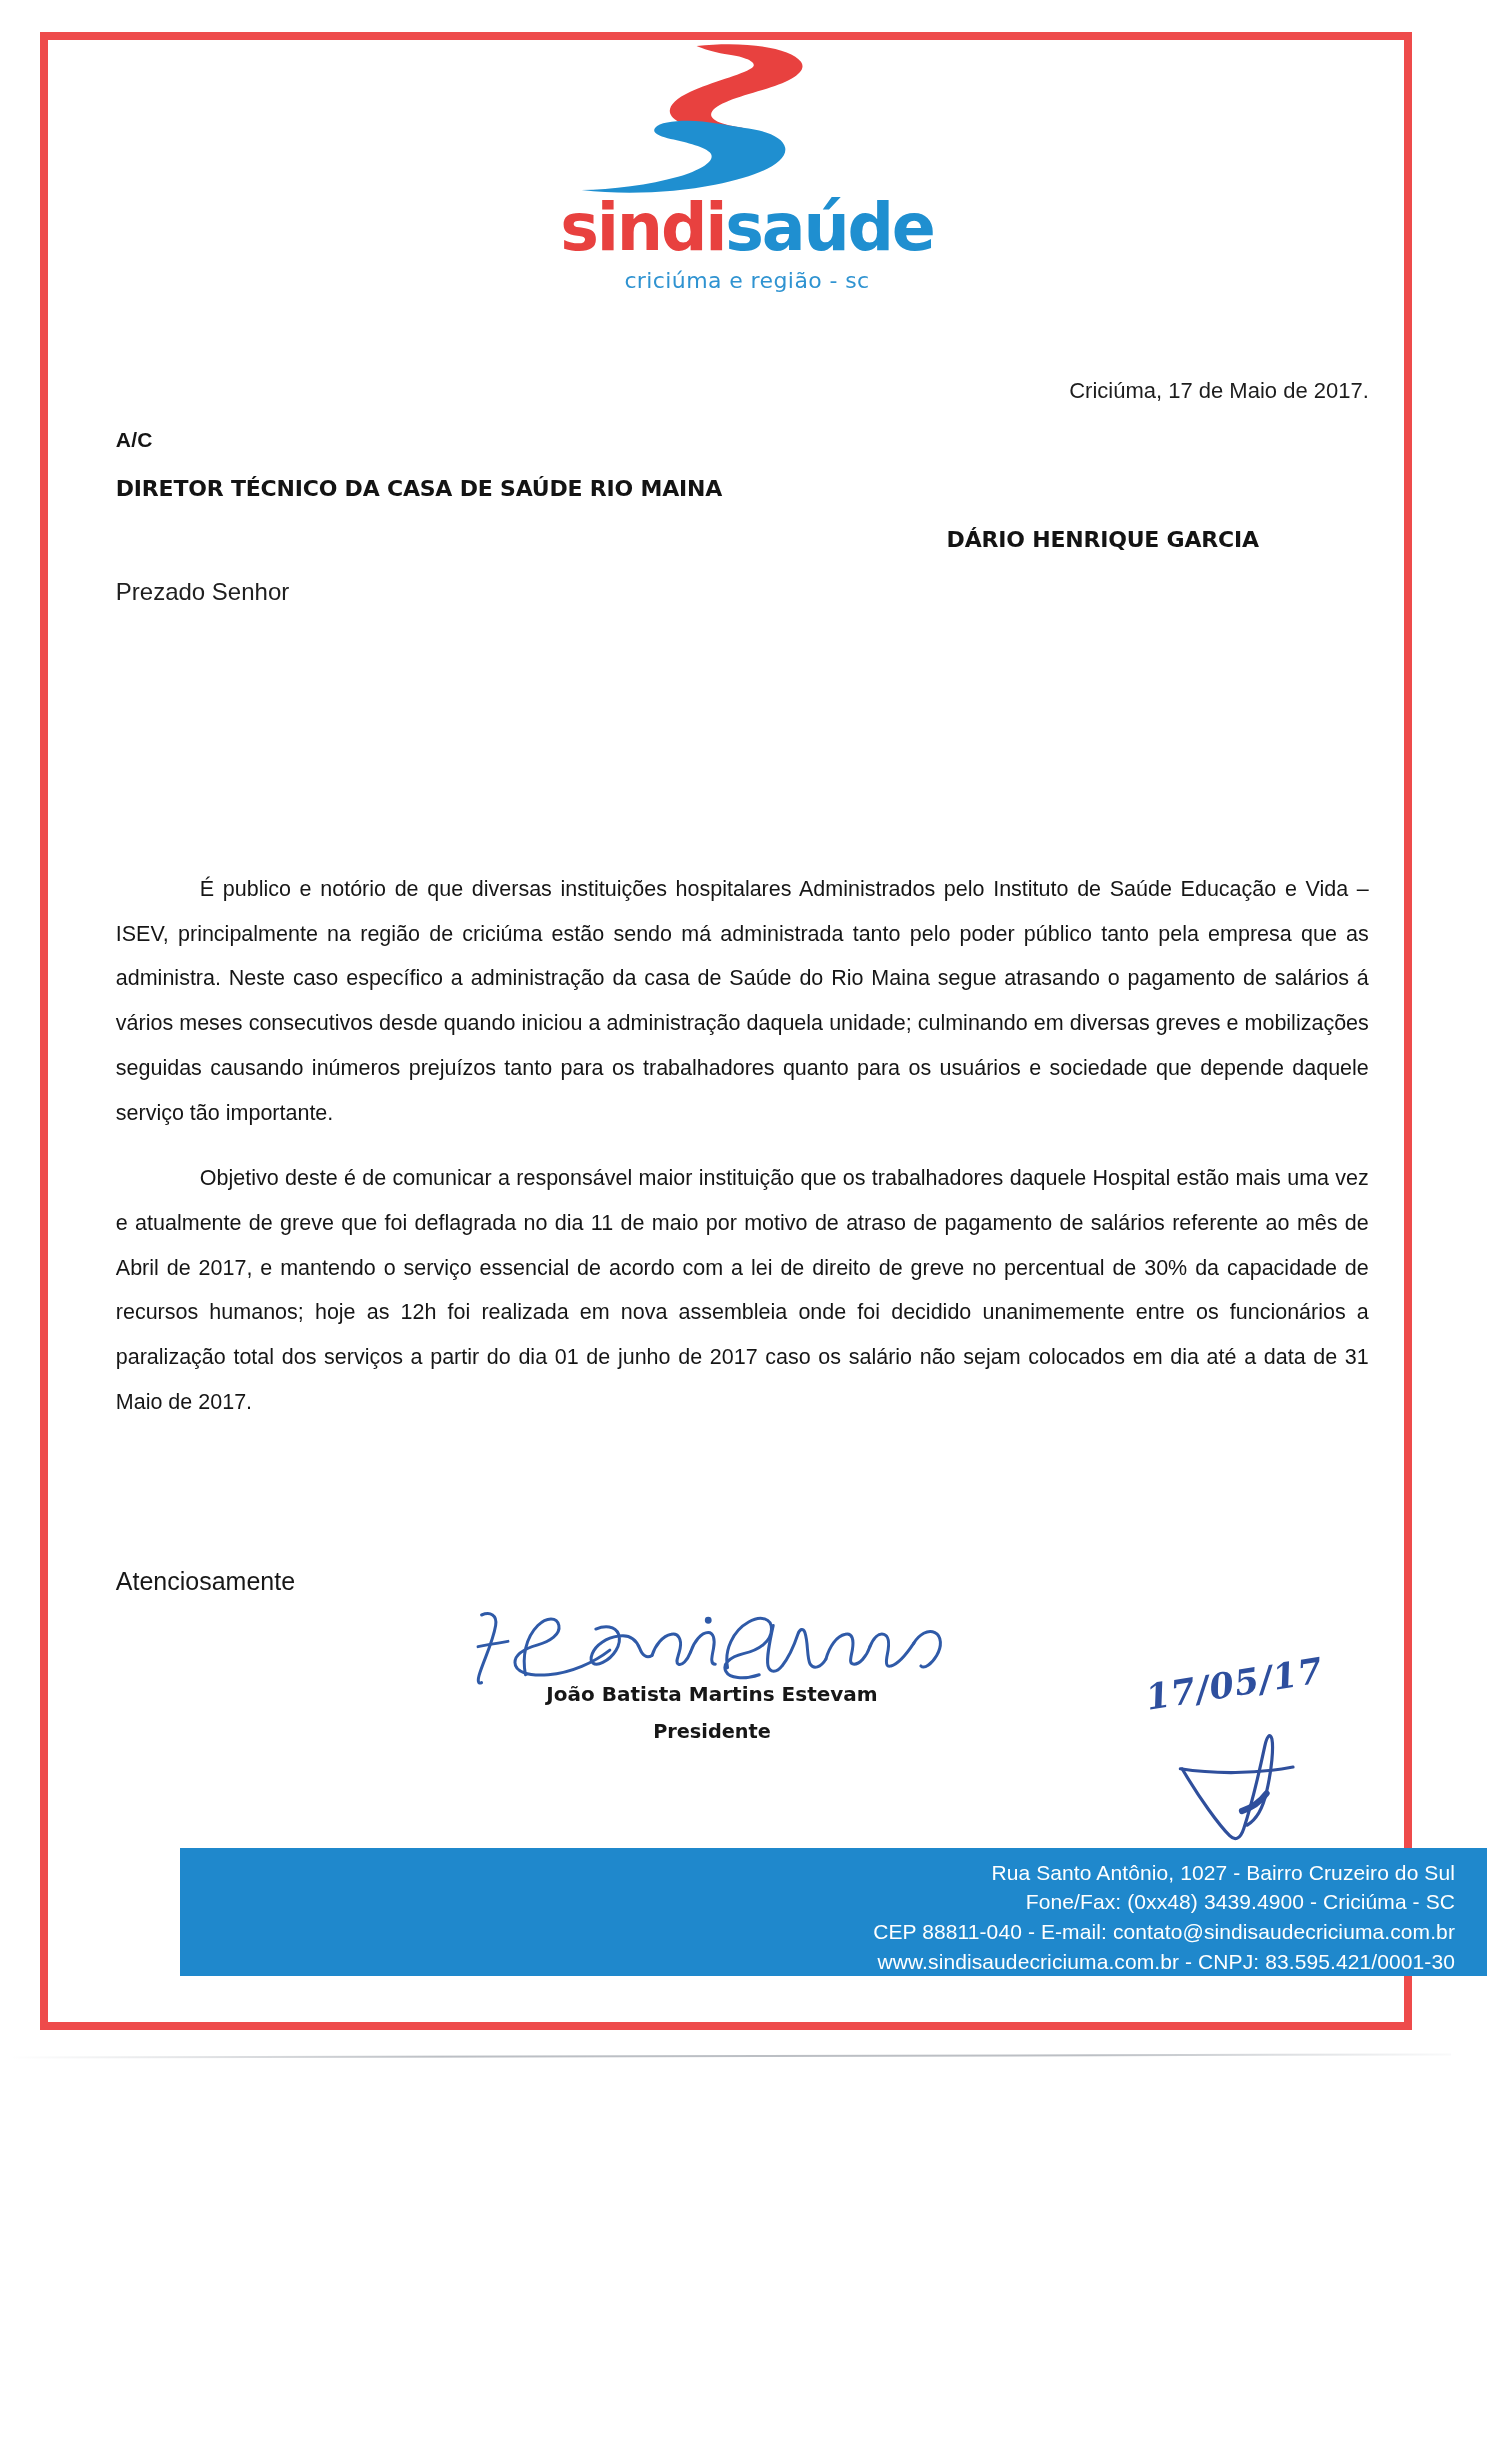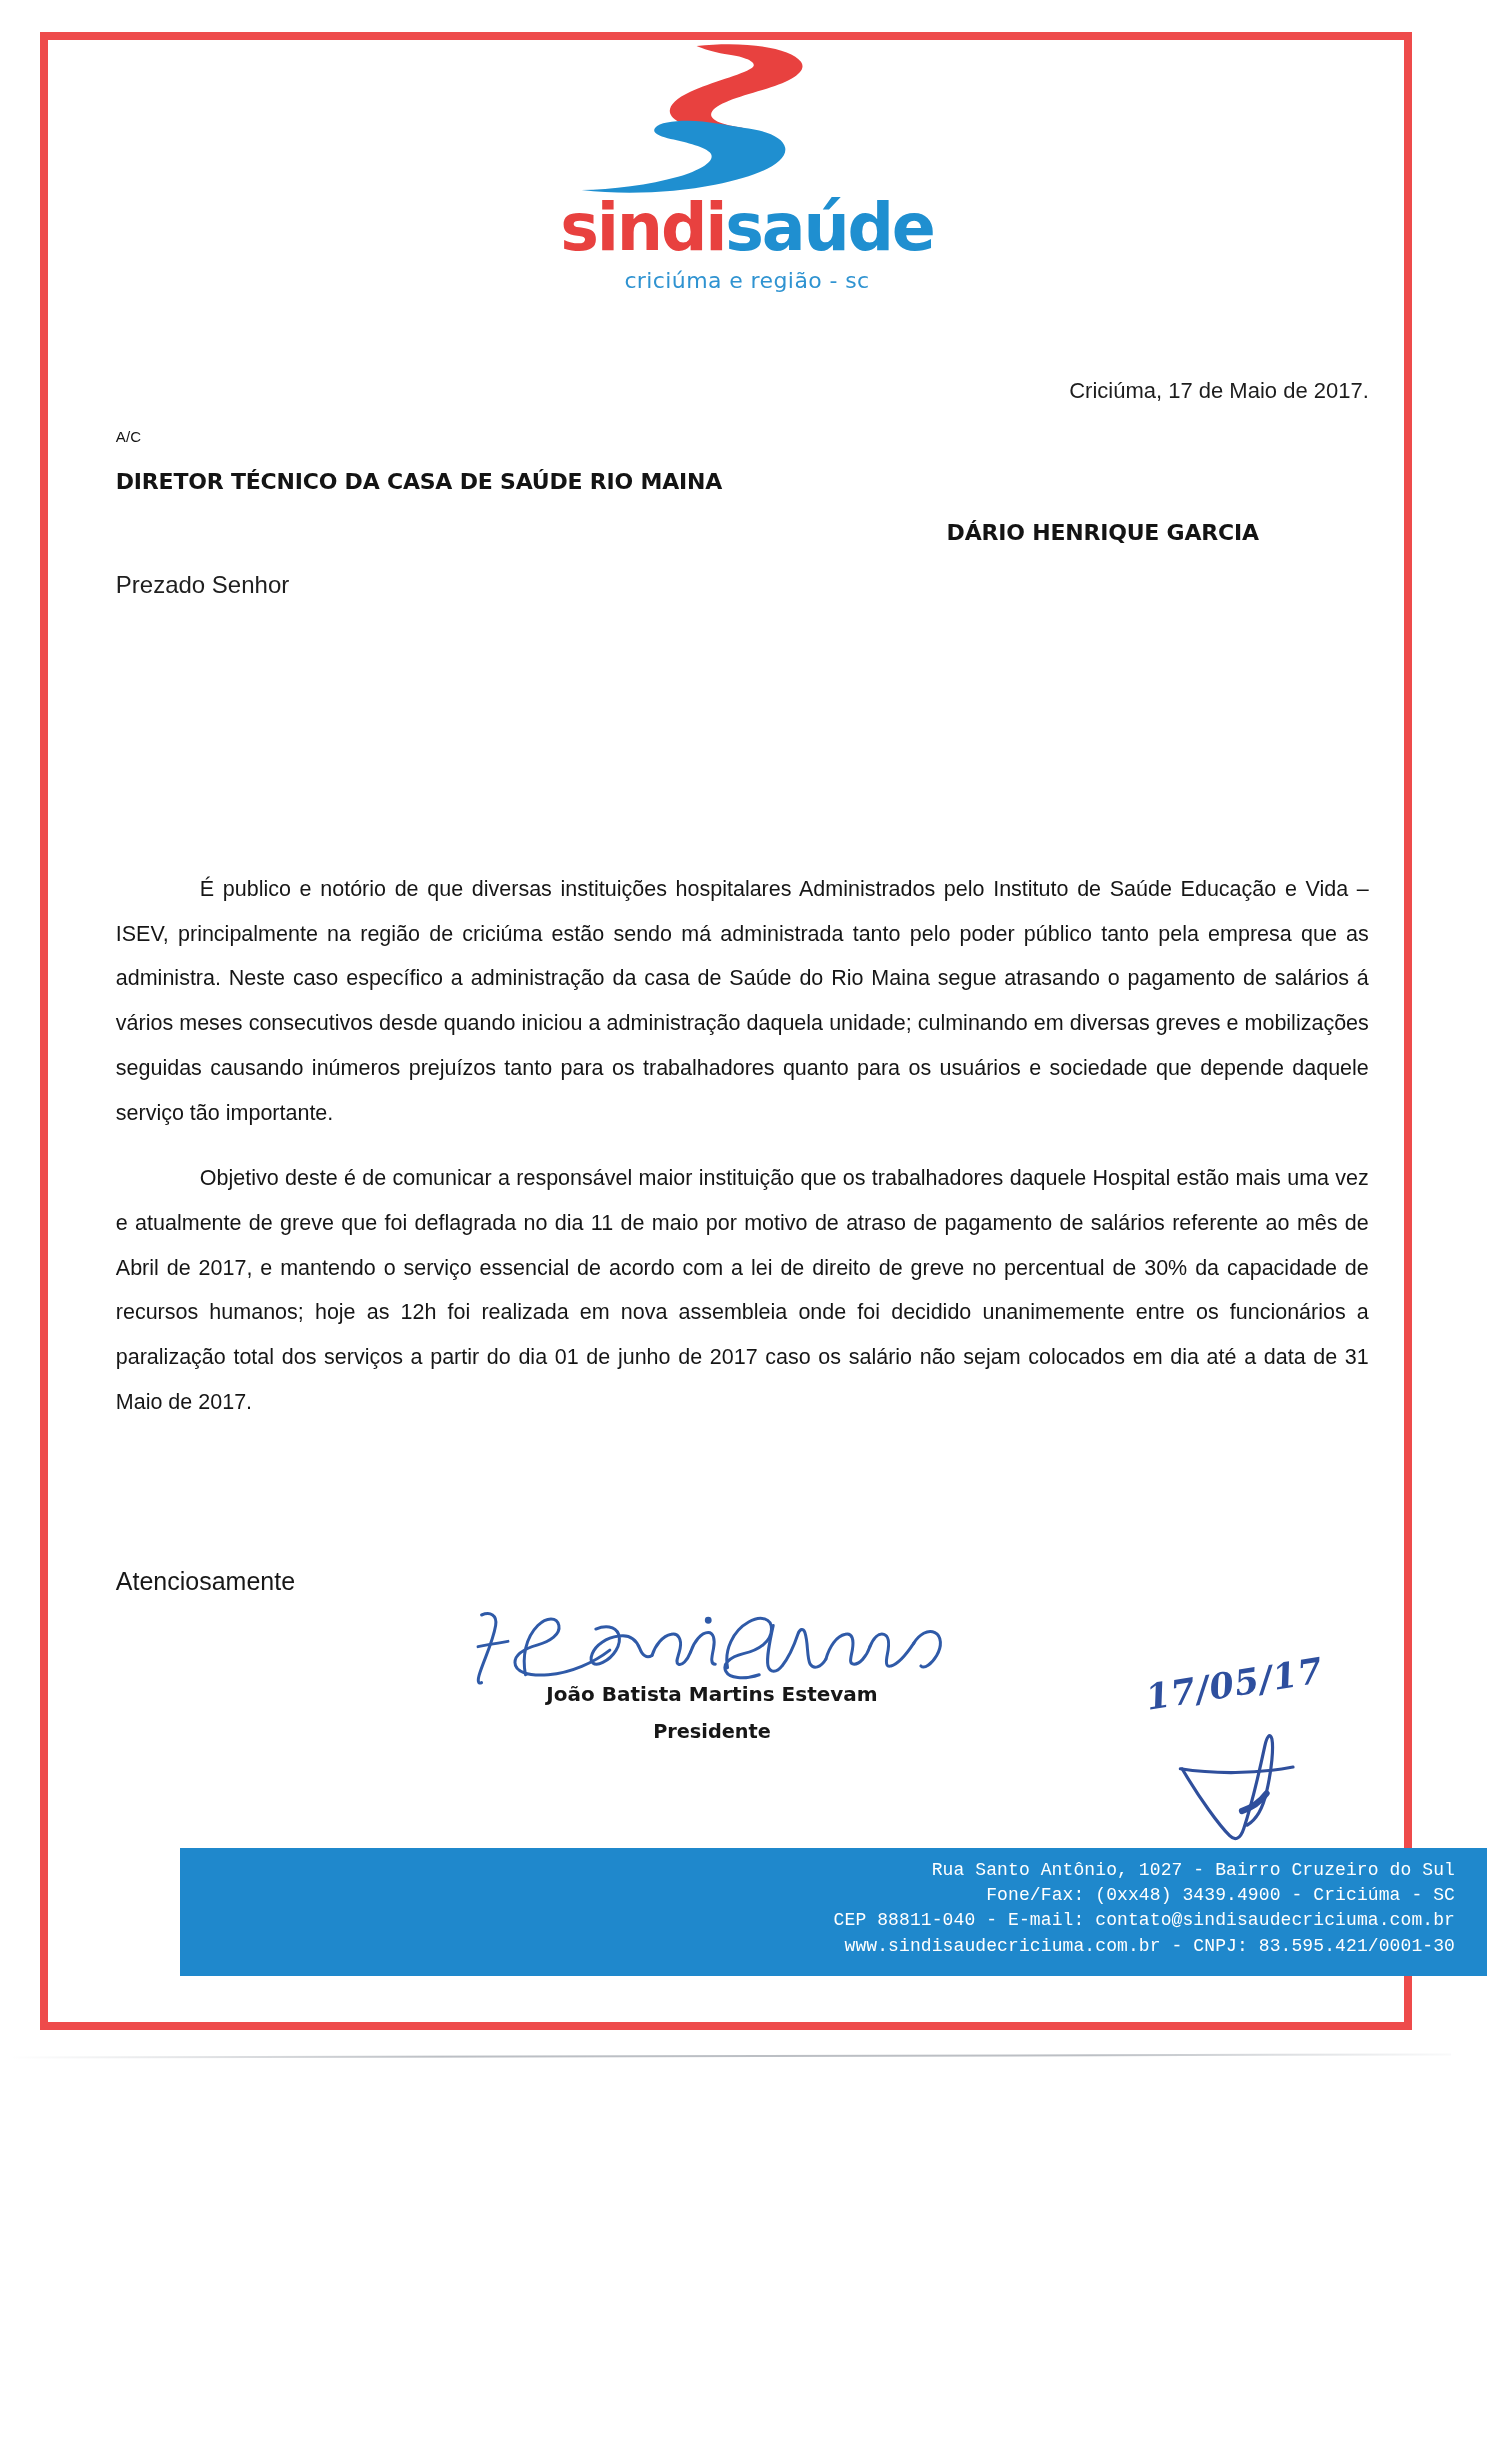--- a/index.html
+++ b/index.html
@@ -149,22 +149,22 @@
   }
 
   #addressee-block {
     position: absolute;
     left: 1.8px;
     top: 396px;
     width: 1143px;
     color: #141414;
   }
   #ac-line {
-    font-size: 15px;
-    font-weight: normal;
+    font-size: 21px;
+    font-weight: bold;
     letter-spacing: 0.2px;
   }
   #director-line {
     margin-top: 24px;
     font-family: "DejaVu Sans", sans-serif;
     font-weight: bold;
     font-size: 22px;
     letter-spacing: -0.2px;
   }
   #director-name {
@@ -265,24 +265,23 @@
     top: 1816px;
     width: 1307px;
     height: 128px;
     background: #1f88cc;
     color: #ffffff;
     box-sizing: border-box;
     padding: 9.7px 32px 0 0;
     text-align: right;
   }
   .footer-line {
-    font-size: 18px;
+    font-size: 21px;
     line-height: 1.41;
     letter-spacing: 0.1px;
-    font-family: Liberation Mono, monospace;
   }
 </style>
 </head>
 <body>
 
 <div id="scan-page">
 
   <div id="frame-left-bar"></div>
   <div id="frame-left-gap"></div>
   <div id="doc-frame"></div>

